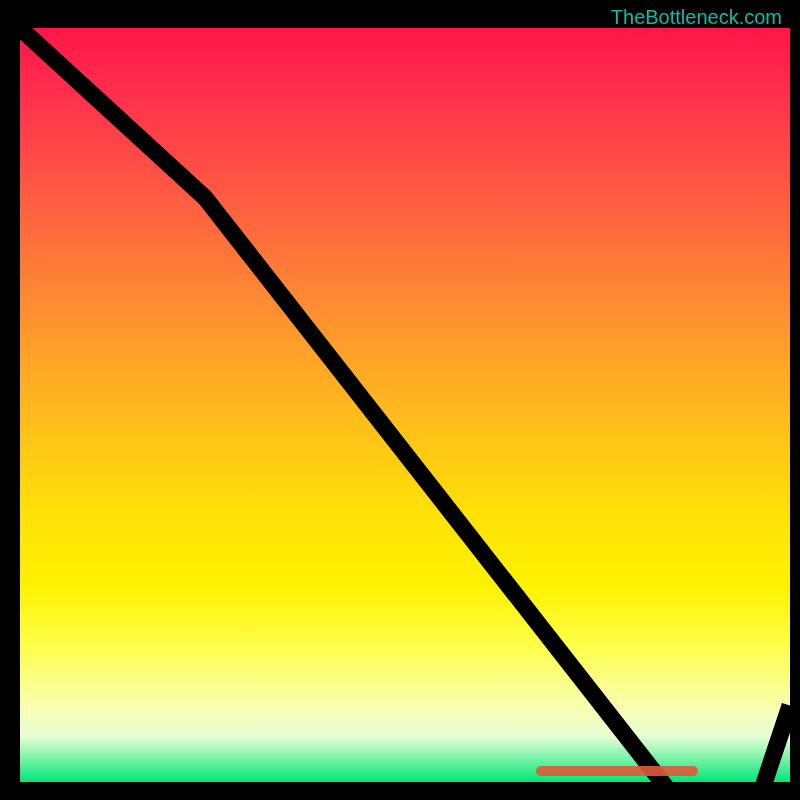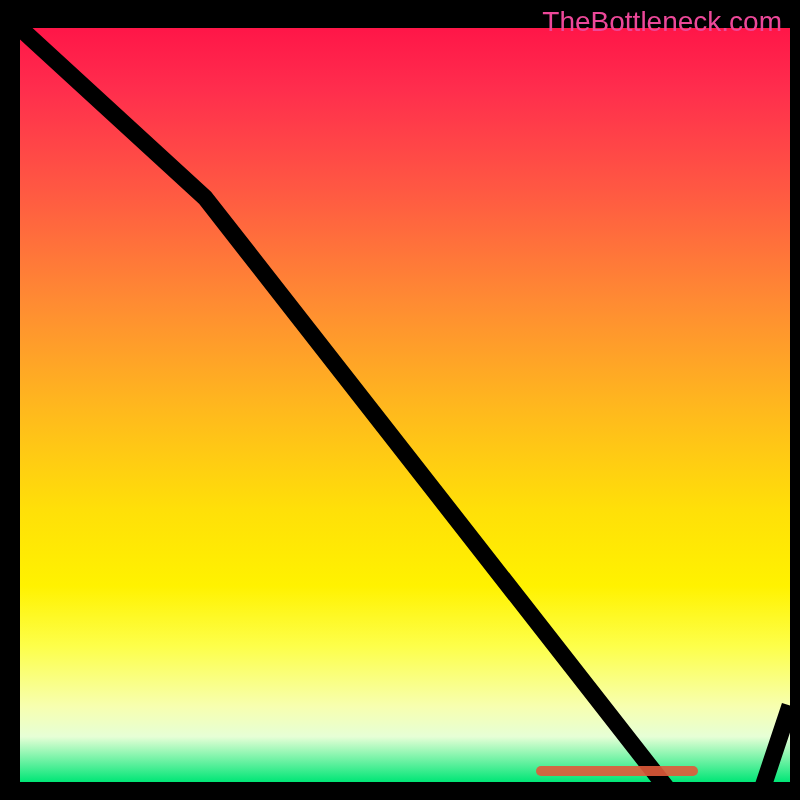--- a/index.html
+++ b/index.html
@@ -8,22 +8,22 @@
     width: 800px;
     height: 800px;
     background: #000;
     font-family: Arial, sans-serif;
     position: relative;
   }
   .watermark {
     position: absolute;
     top: 6px;
     right: 18px;
-    color: #ec4899;
-    font-size: 28px;
+    color: #14b8a6;
+    font-size: 20px;
     font-weight: 500;
     z-index: 3;
   }
   .plot-wrap {
     position: absolute;
     left: 20px;
     top: 28px;
     width: 770px;
     height: 754px;
     background: #000;

